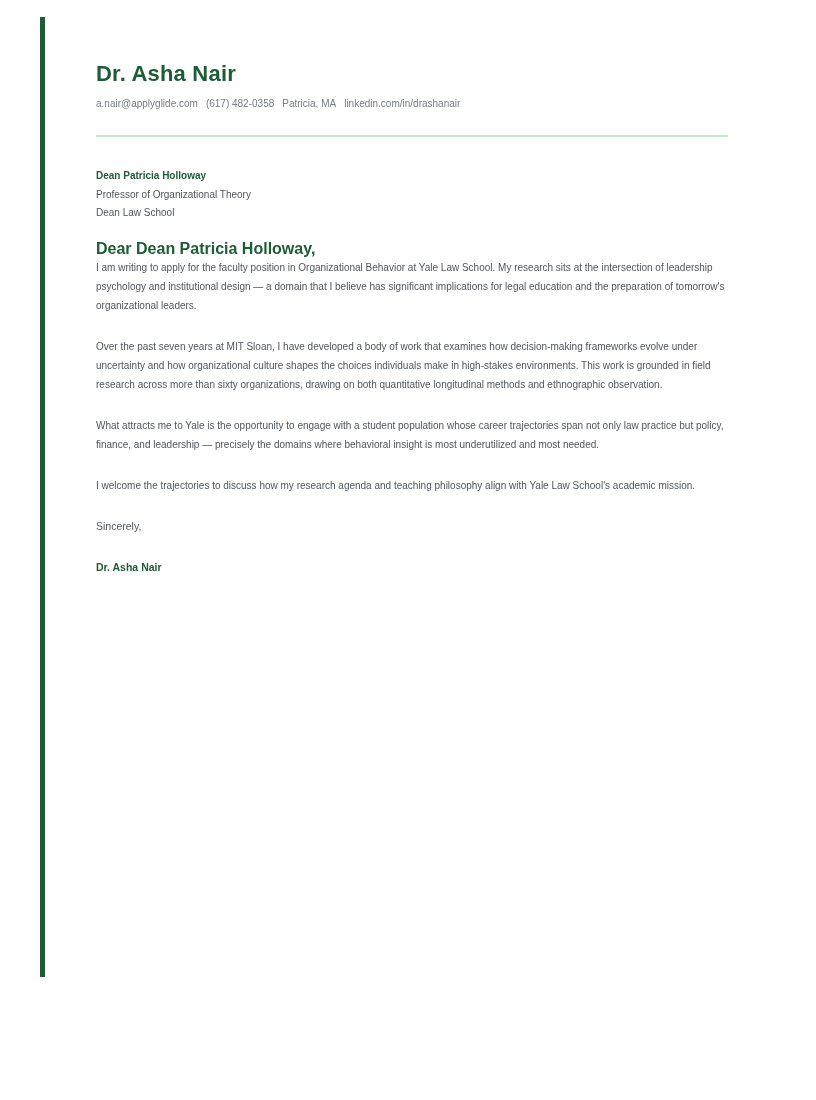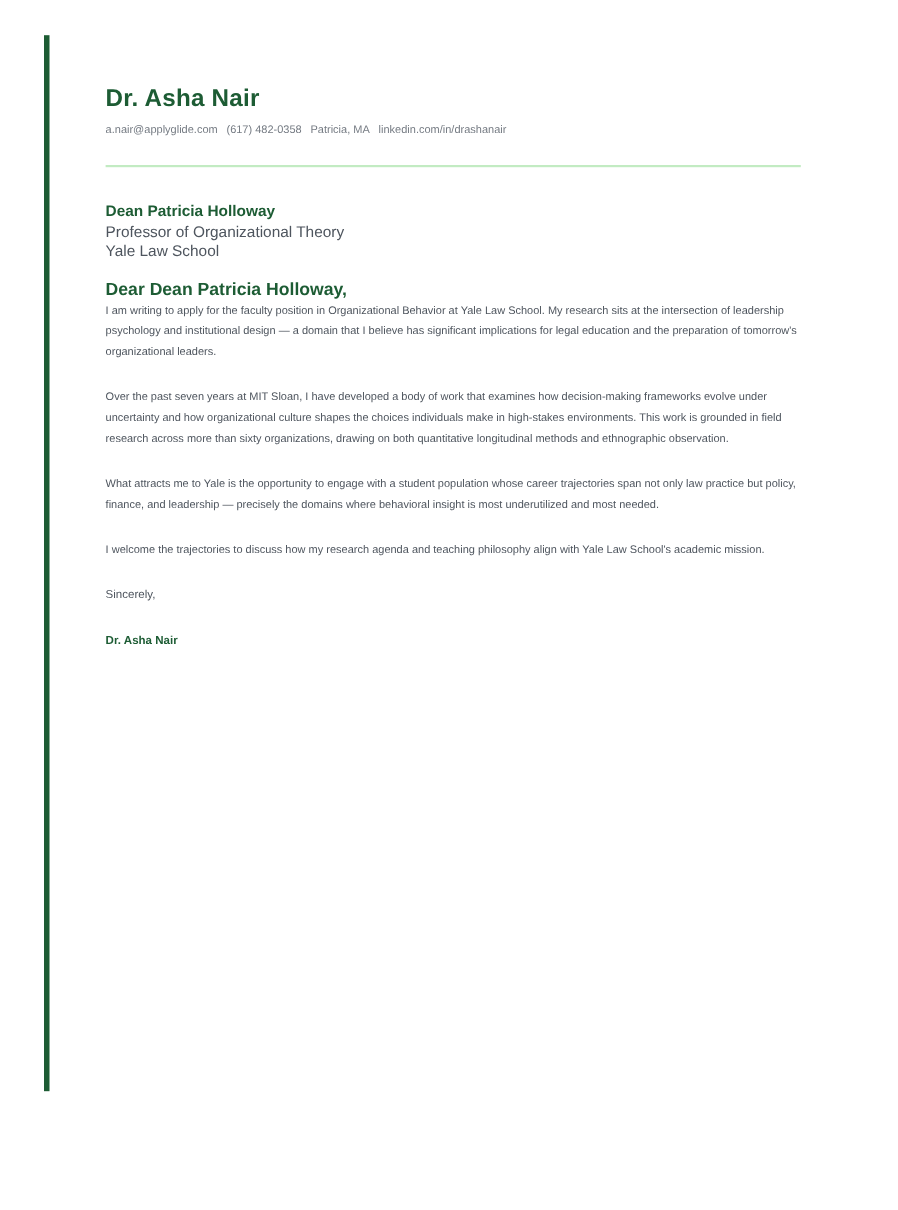--- a/index.html
+++ b/index.html
@@ -11,21 +11,21 @@
   }
   *{margin:0;padding:0;box-sizing:border-box;}
   html,body{width:816px;height:1100px;background:#ffffff;}
   body{
     font-family:"Liberation Sans","DejaVu Sans",sans-serif;
     color:var(--body-text);
   }
   .page{
     position:absolute;
     left:40px;
-    top:32px;
+    top:17px;
     width:692px;
     min-height:960px;
     border-left:5px solid var(--accent-green);
     padding:40px 0 40px 51px;
   }
   .content{
     width:632px;
   }
   .letter-name{
     font-size:22px;
@@ -46,21 +46,21 @@
     border-top:2px solid var(--divider-green);
     margin-top:26px;
   }
   .date-line{
     margin-top:25px;
     font-size:10.5px;
     color:var(--muted-text);
   }
   .recipient-block{
     margin-top:30px;
-    font-size:14px;
+    font-size:10px;
     line-height:18.5px;
   }
   .recipient-name{
     font-weight:bold;
     color:var(--accent-green);
   }
   .salutation{
     margin-top:17px;
     font-size:16px;
     font-weight:bold;
@@ -101,21 +101,21 @@
       <span>Patricia, MA</span>
       <span>linkedin.com/in/drashanair</span>
     </div>
 
     <hr class="divider">
 
 
     <div class="recipient-block">
       <div class="recipient-name">Dean Patricia Holloway</div>
       <div>Professor of Organizational Theory</div>
-      <div>Yale Law School</div>
+      <div>Dean Law School</div>
     </div>
 
     <div class="salutation">Dear Dean Patricia Holloway,</div>
 
     <p class="body-paragraph first">I am writing to apply for the faculty position in Organizational Behavior at Yale Law School. My research sits at the intersection of leadership psychology and institutional design — a domain that I believe has significant implications for legal education and the preparation of tomorrow's organizational leaders.</p>
     <p class="body-paragraph">Over the past seven years at MIT Sloan, I have developed a body of work that examines how decision-making frameworks evolve under uncertainty and how organizational culture shapes the choices individuals make in high-stakes environments. This work is grounded in field research across more than sixty organizations, drawing on both quantitative longitudinal methods and ethnographic observation.</p>
     <p class="body-paragraph">What attracts me to Yale is the opportunity to engage with a student population whose career trajectories span not only law practice but policy, finance, and leadership — precisely the domains where behavioral insight is most underutilized and most needed.</p>
     <p class="body-paragraph">I welcome the trajectories to discuss how my research agenda and teaching philosophy align with Yale Law School's academic mission.</p>
 
     <div class="closing">Sincerely,</div>

